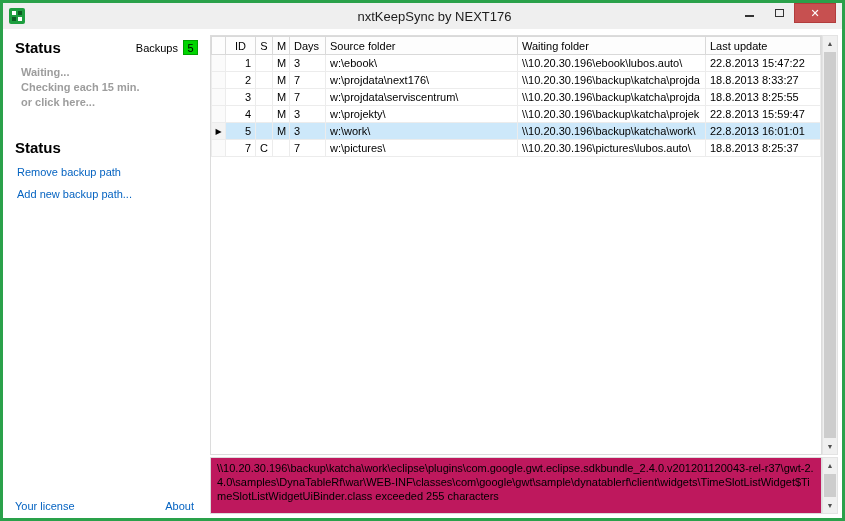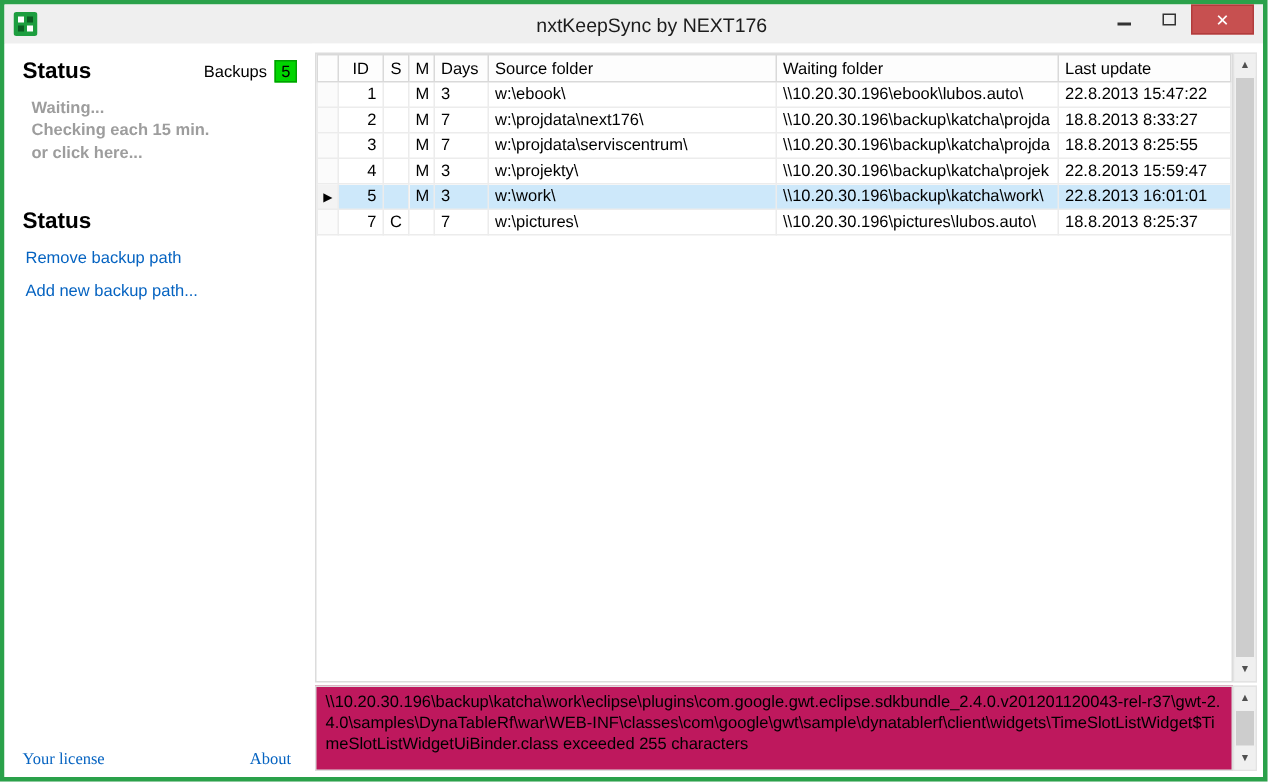--- a/index.html
+++ b/index.html
@@ -54,21 +54,21 @@
     display:flex; align-items:center; justify-content:center;
     font-size:11px; color:#000;
   }
   .status-line { color:#9d9d9d; margin:1px 0 2px 6px; line-height:13px;font-weight:bold; }
   .backups-heading { margin-top:30px; margin-bottom:10px; }
   .side-link { color:#0563c1; margin:2px 0 10px 2px; cursor:pointer; }
   .sidebar-footer {
     position:absolute; left:12px; right:14px; bottom:6px;
     display:flex; justify-content:space-between; font-size:11px;
   }
-  .sidebar-footer span { color:#0563c1; cursor:pointer;font-family:Liberation Serif, serif; }
+  .sidebar-footer span { color:#0563c1; cursor:pointer; }
 
   
   .main { flex:1 1 auto; position:relative; background:#fff; }
   .grid-area {
     position:absolute; left:2px; top:6px; right:20px; bottom:63px;
     border:1px solid #dcdcdc; background:#fff; overflow:hidden;
   }
 
   table.grid { border-collapse:collapse; width:100%; table-layout:fixed; font-size:11px; }
   table.grid th, table.grid td {

